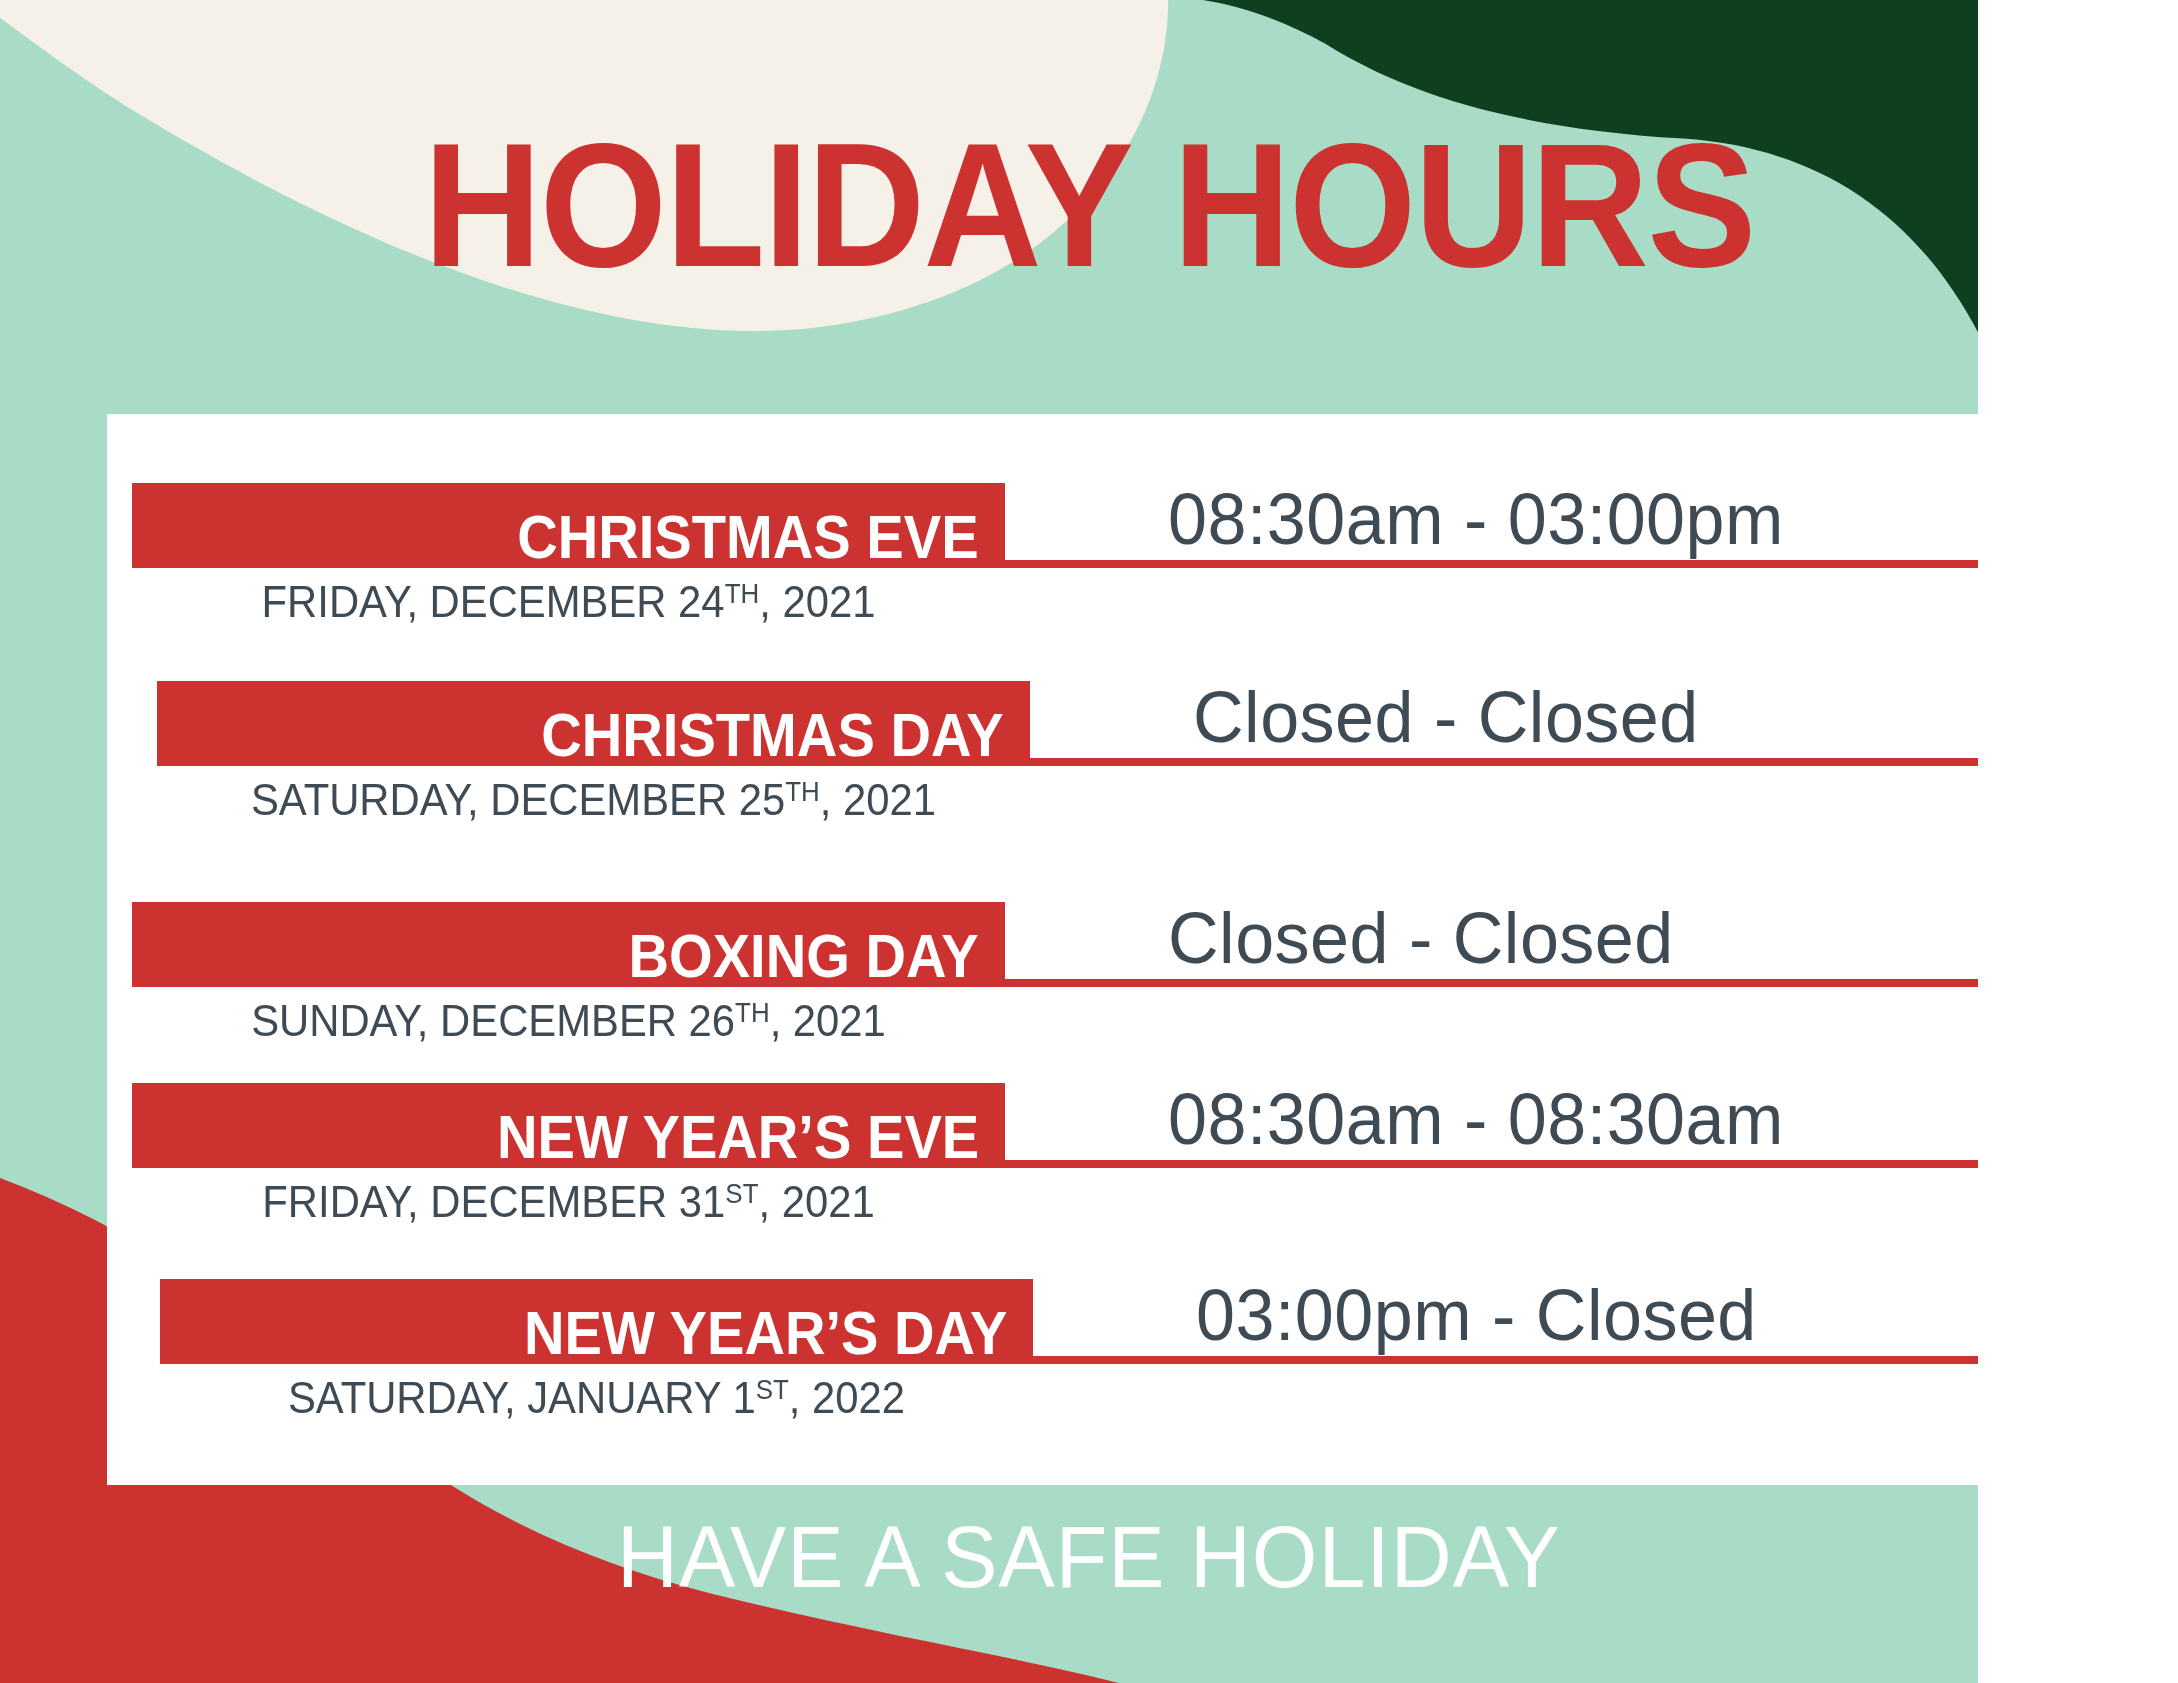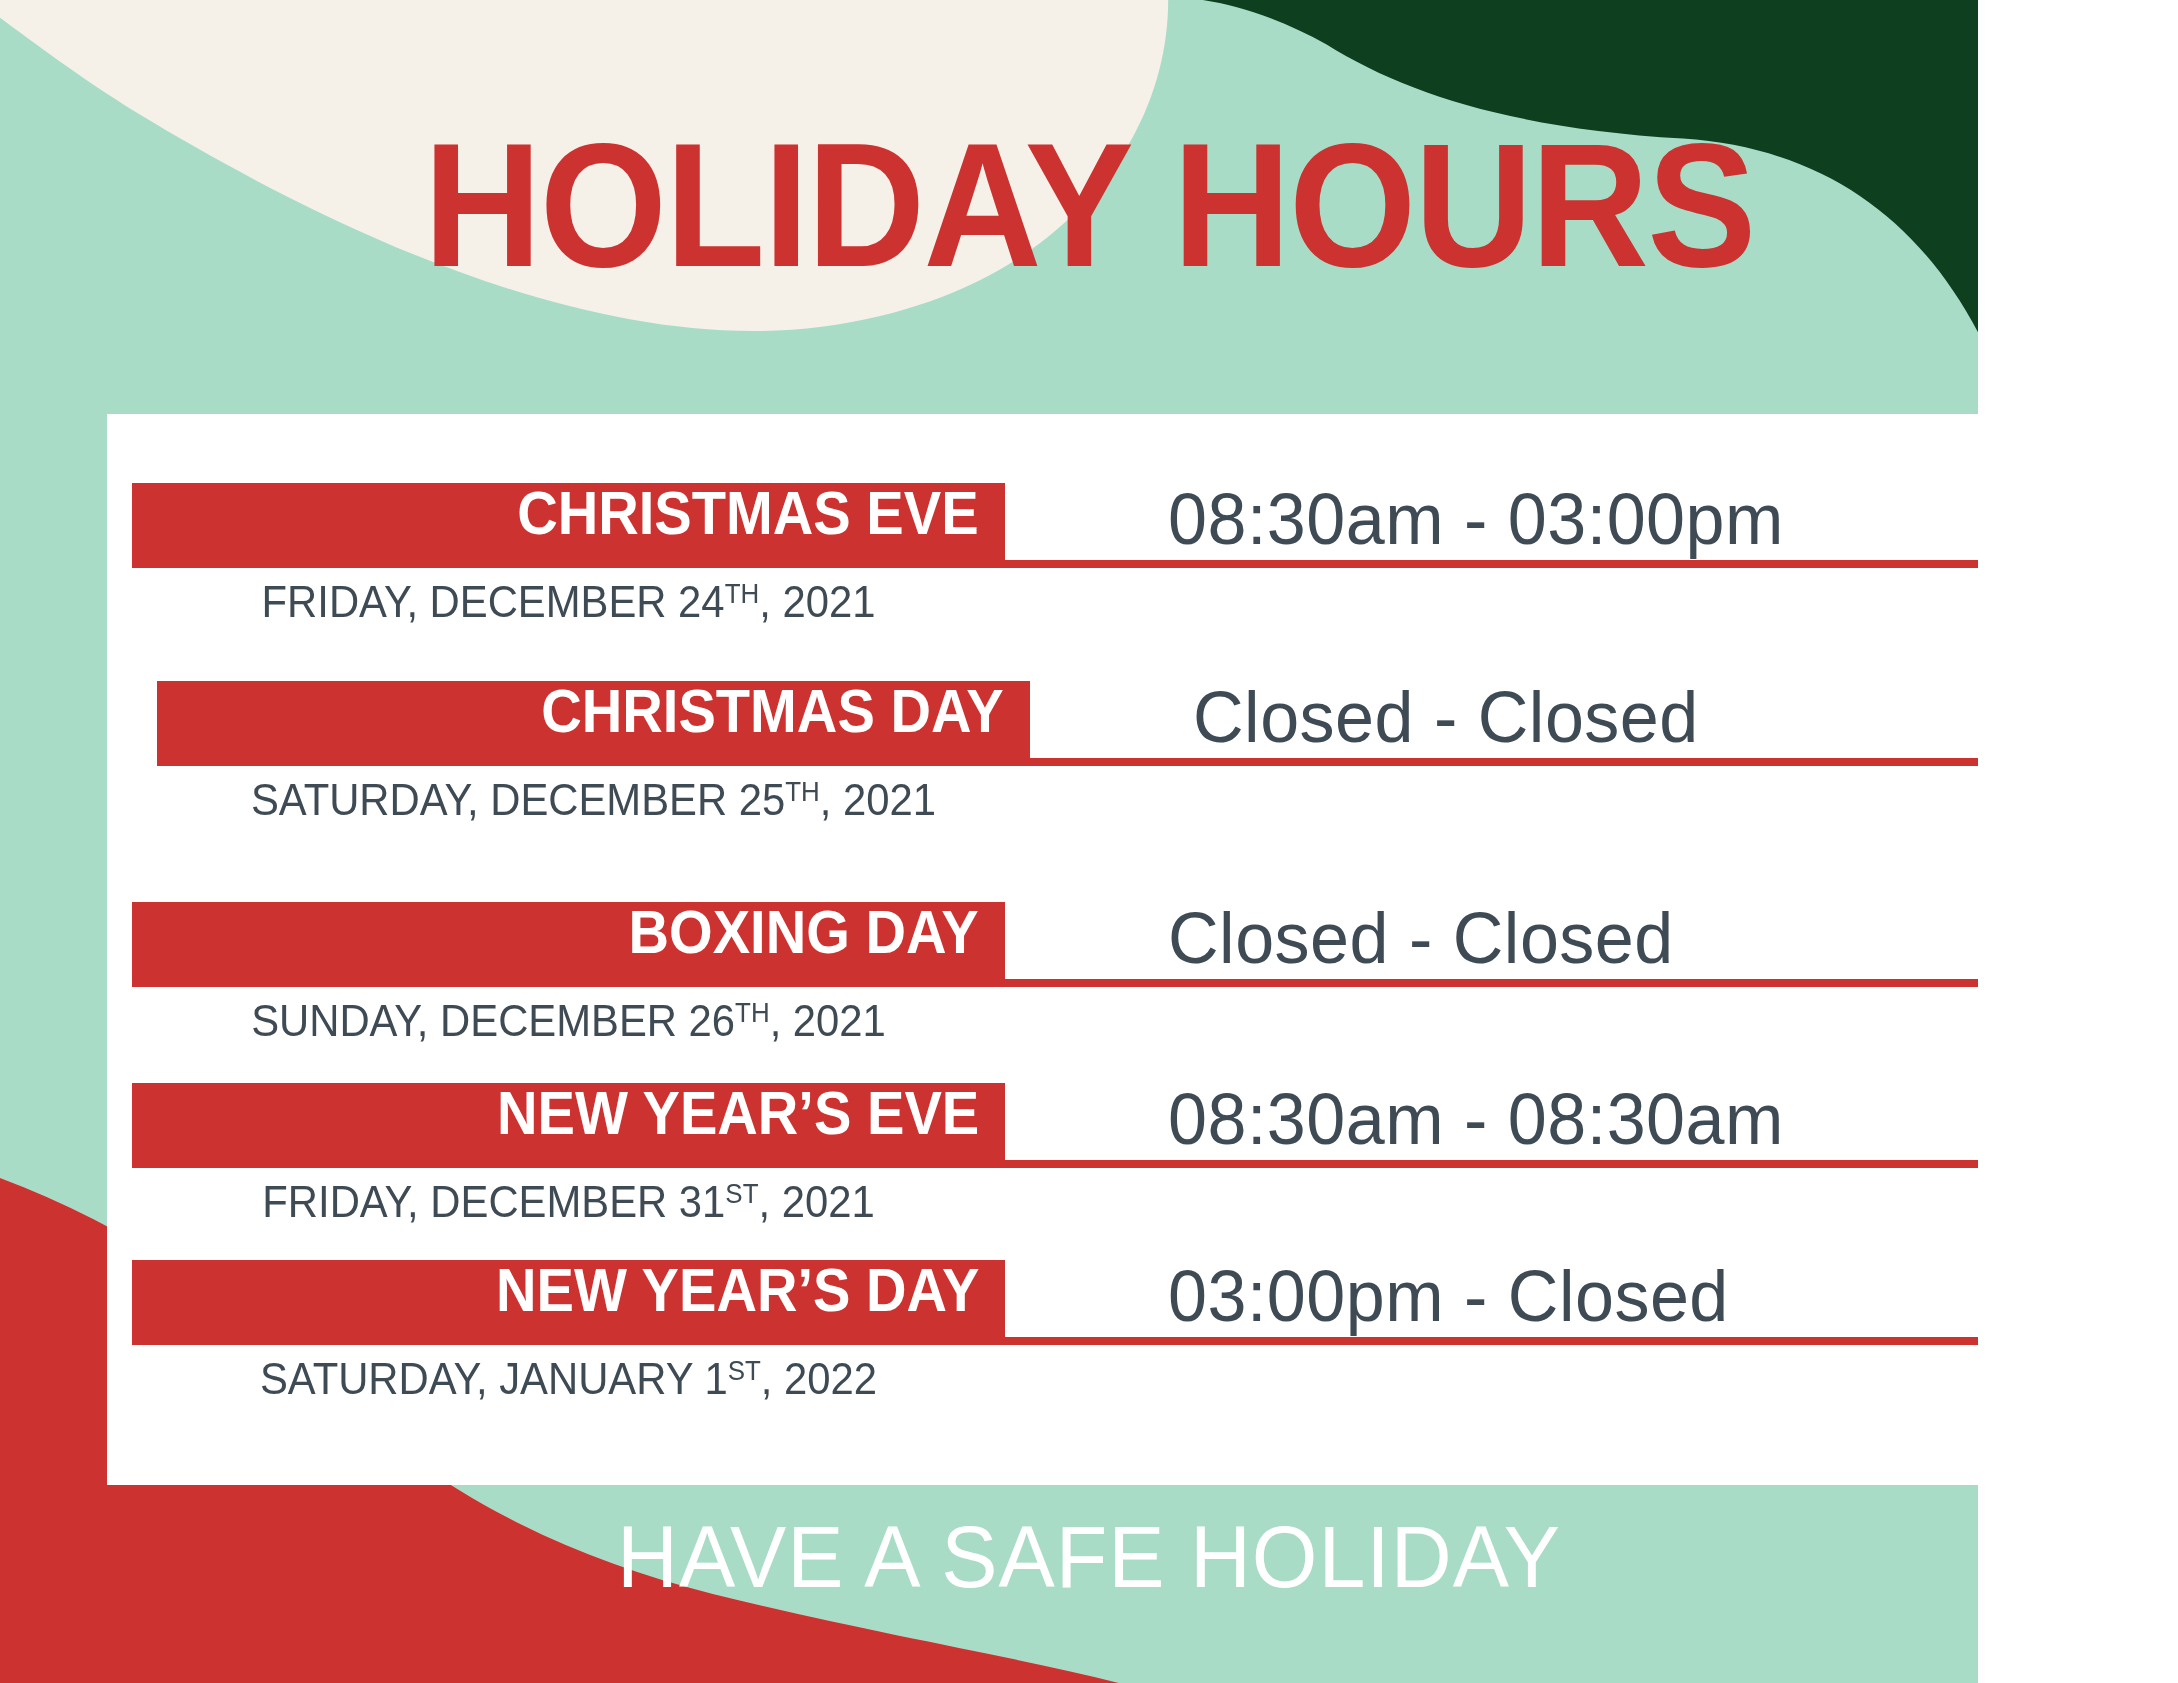--- a/index.html
+++ b/index.html
@@ -61,32 +61,32 @@
   .row {
     position: absolute;
     left: 0;
     width: 1980px;
     height: 198px;
   }
   .row.r0 { top: 61px; }
   .row.r1 { top: 259px; margin-left: 25px; }
   .row.r2 { top: 480px; }
   .row.r3 { top: 661px; }
-  .row.r4 { top: 838px; }
+  .row.r4 { top: 857px; margin-left: 28px; }
 
   .banner {
     position: absolute;
     left: 25px;
     top: 8px;
     width: 873px;
     height: 85px;
     background: #CC3230;
     box-sizing: border-box;
     display: flex;
-    align-items: flex-start;
+    align-items: flex-end;
     justify-content: flex-end;
     padding-right: 26px;
   }
   .banner-label {
     color: #FFFFFF;
     font-family: "Liberation Sans Narrow", "Liberation Sans", sans-serif;
     font-weight: 700;
     font-size: 61px;
     line-height: 1;
     letter-spacing: 0px;

